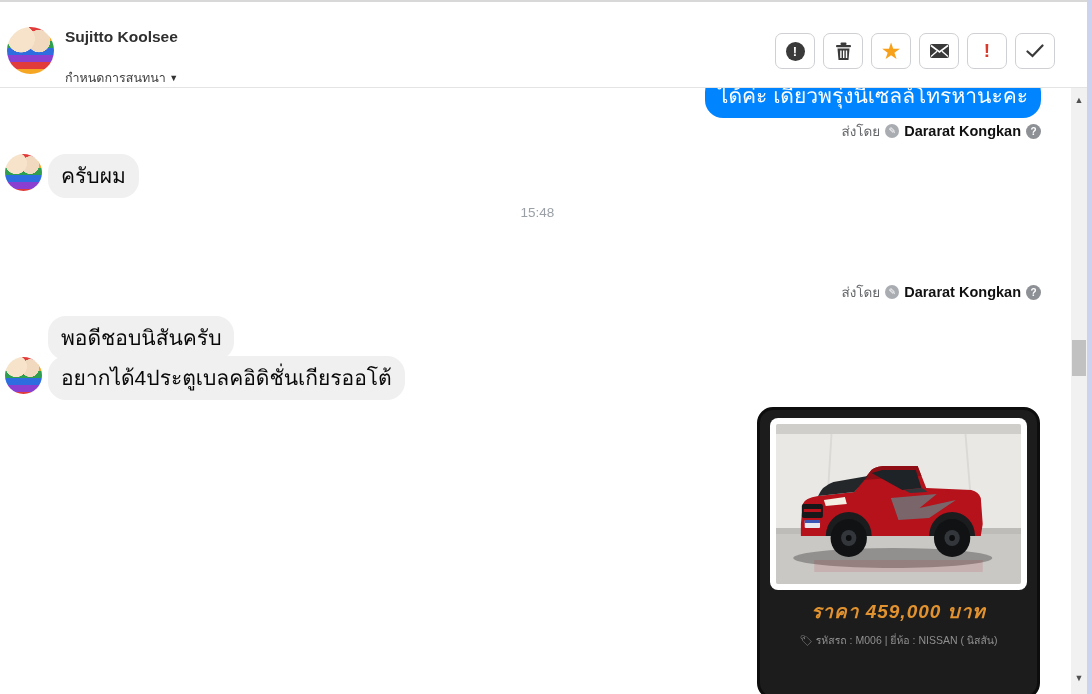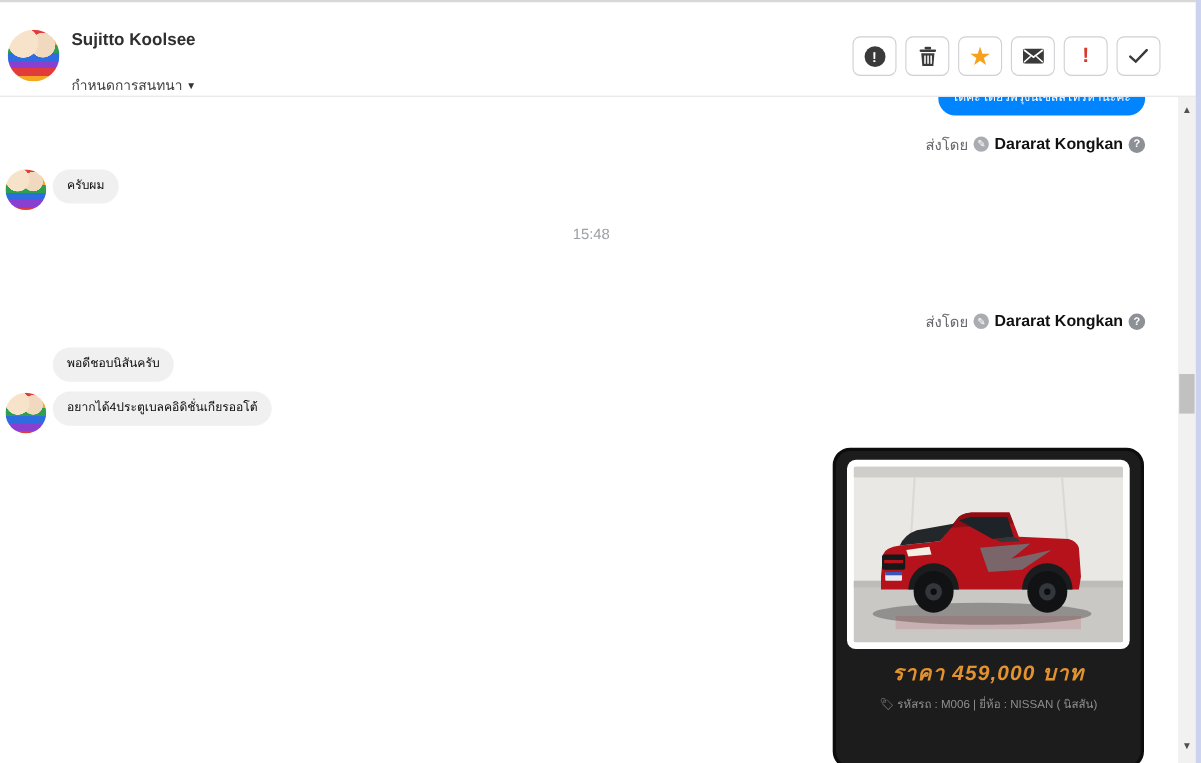--- a/index.html
+++ b/index.html
@@ -29,21 +29,21 @@
 
   
   .edge-strip { position:absolute; right:0; top:0; width:5px; height:694px; background:#ccd3ee; z-index:12; }
   .scrollbar { position:absolute; right:5px; top:88px; width:16px; height:606px; background:#f1f1f1; z-index:11; }
   .sb-arrow { position:absolute; left:0; width:16px; height:16px; color:#505050; font-size:9px;
     display:flex; align-items:center; justify-content:center; cursor:pointer; }
   .sb-up { top:4px; } .sb-down { bottom:8px; }
   .sb-thumb { position:absolute; left:1px; top:252px; width:14px; height:36px; background:#c1c1c1; cursor:pointer; }
 
   
-  .bubble { position:absolute; padding:8px 13px; font-size:11px; line-height:1.35; border-radius:18px;
+  .bubble { position:absolute; padding:8px 13px; font-size:21px; line-height:1.35; border-radius:18px;
     white-space:nowrap; }
   .in  { background:#f1f0f0; color:#080808; }
   .out { background:#0084ff; color:#fff; }
   .msg-avatar { width:37px; height:37px; }
   .sentby { position:absolute; right:51px; font-size:13.5px; color:#65676b;
     display:flex; align-items:center; gap:5px; }
   .sentby b { color:#111; font-weight:bold; font-size:14.5px; }
   .mini-badge { width:14px; height:14px; border-radius:50%; background:#a9acb1; color:#fff;
     display:inline-flex; align-items:center; justify-content:center; font-size:9px; }
   .q-badge { width:15px; height:15px; border-radius:50%; background:#8d9095; color:#fff;

